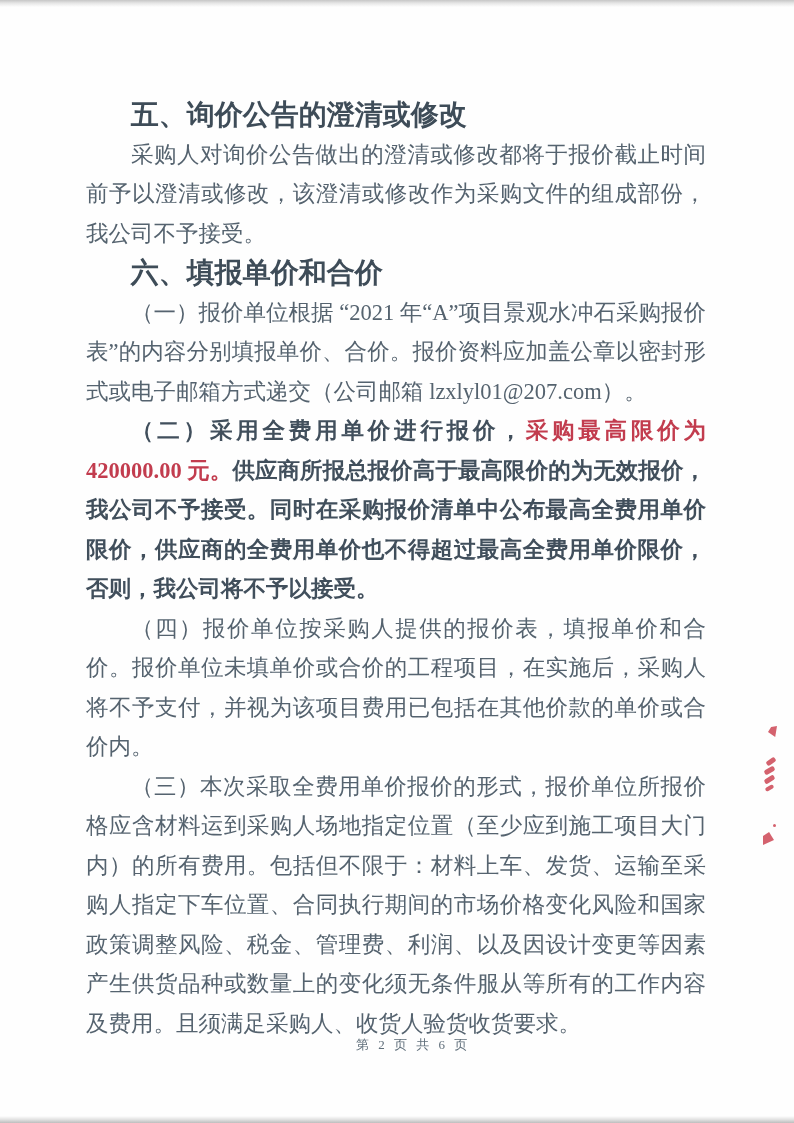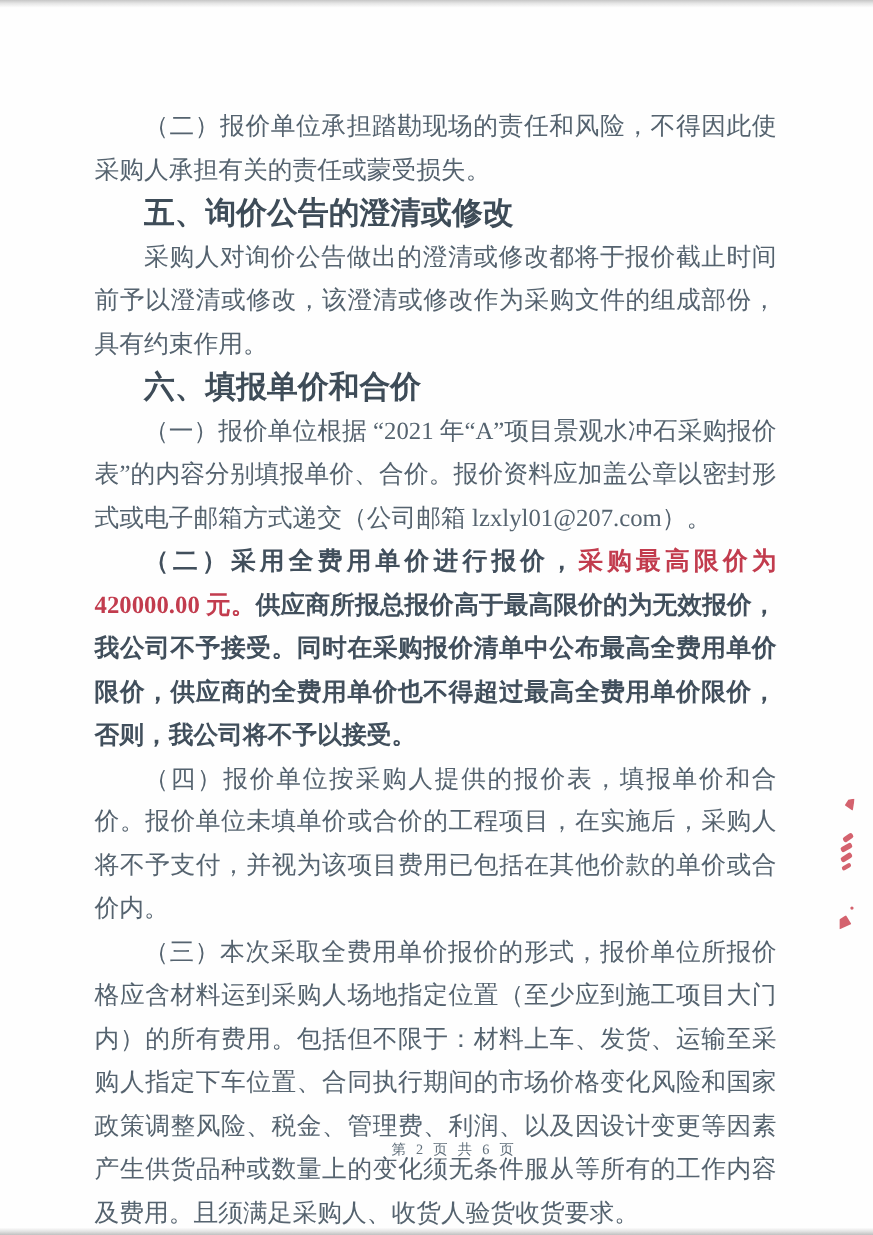--- a/index.html
+++ b/index.html
@@ -65,25 +65,24 @@
   }
 </style>
 </head>
 <body>
 
 <div class="page">
 
   <div class="scan-edge-top"></div>
 
   <div class="content">
-    <p>（二）报价单位承担踏勘现场的责任和风险，不得因此使采购人承担有关的责任或蒙受损失。</p>
 
     <h2>五、询价公告的澄清或修改</h2>
 
-    <p>采购人对询价公告做出的澄清或修改都将于报价截止时间前予以澄清或修改，该澄清或修改作为采购文件的组成部份，具有约束作用。</p>
+    <p>采购人对询价公告做出的澄清或修改都将于报价截止时间前予以澄清或修改，该澄清或修改作为采购文件的组成部份，我公司不予接受。</p>
 
     <h2>六、填报单价和合价</h2>
 
     <p>（一）报价单位根据 “2021 年“A”项目景观水冲石采购报价表”的内容分别填报单价、合价。报价资料应加盖公章以密封形式或电子邮箱方式递交（公司邮箱 lzxlyl01@207.com）。</p>
 
     <p class="bold-para"><span>（二）采用全费用单价进行报价，</span><span class="red-highlight">采购最高限价为 420000.00 元。</span><span>供应商所报总报价高于最高限价的为无效报价，我公司不予接受。同时在采购报价清单中公布最高全费用单价限价，供应商的全费用单价也不得超过最高全费用单价限价，否则，我公司将不予以接受。</span></p>
 
     <p>（四）报价单位按采购人提供的报价表，填报单价和合价。报价单位未填单价或合价的工程项目，在实施后，采购人将不予支付，并视为该项目费用已包括在其他价款的单价或合价内。</p>
 
     <p>（三）本次采取全费用单价报价的形式，报价单位所报价格应含材料运到采购人场地指定位置（至少应到施工项目大门内）的所有费用。包括但不限于：材料上车、发货、运输至采购人指定下车位置、合同执行期间的市场价格变化风险和国家政策调整风险、税金、管理费、利润、以及因设计变更等因素产生供货品种或数量上的变化须无条件服从等所有的工作内容及费用。且须满足采购人、收货人验货收货要求。</p>

